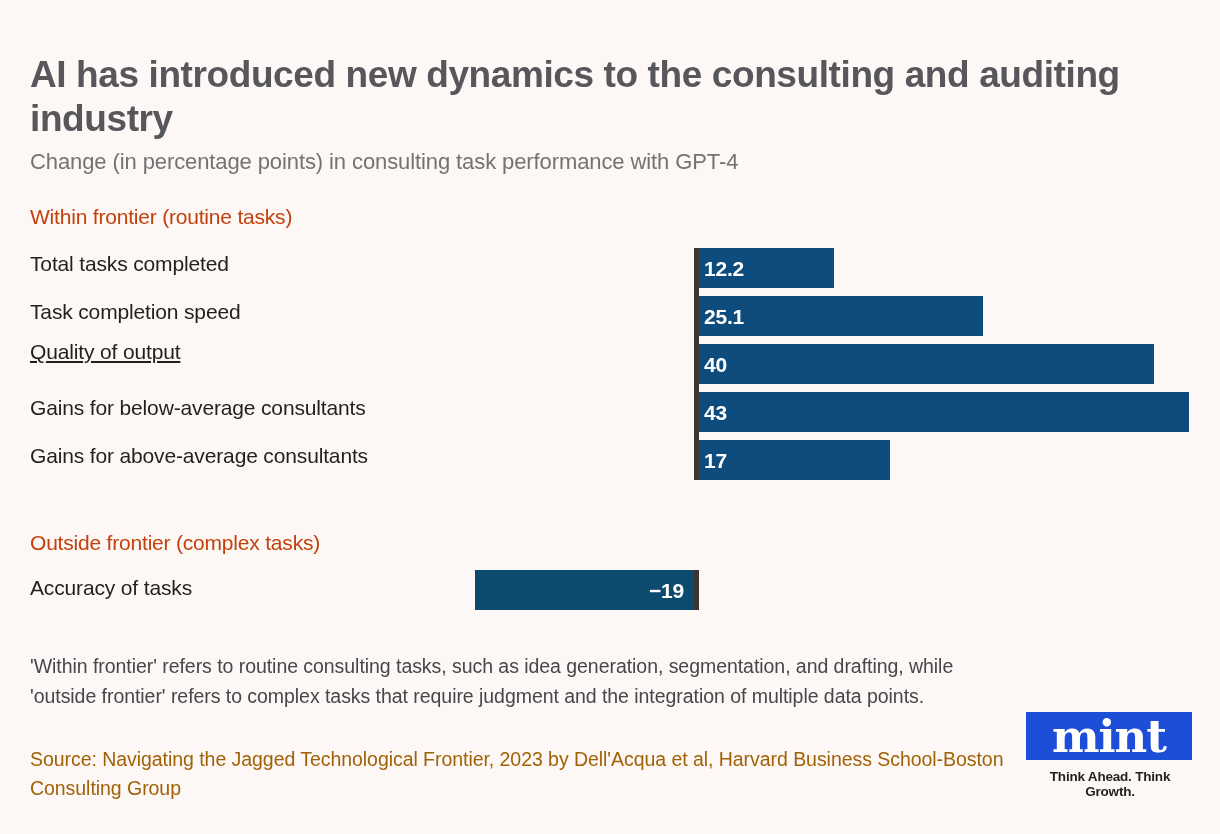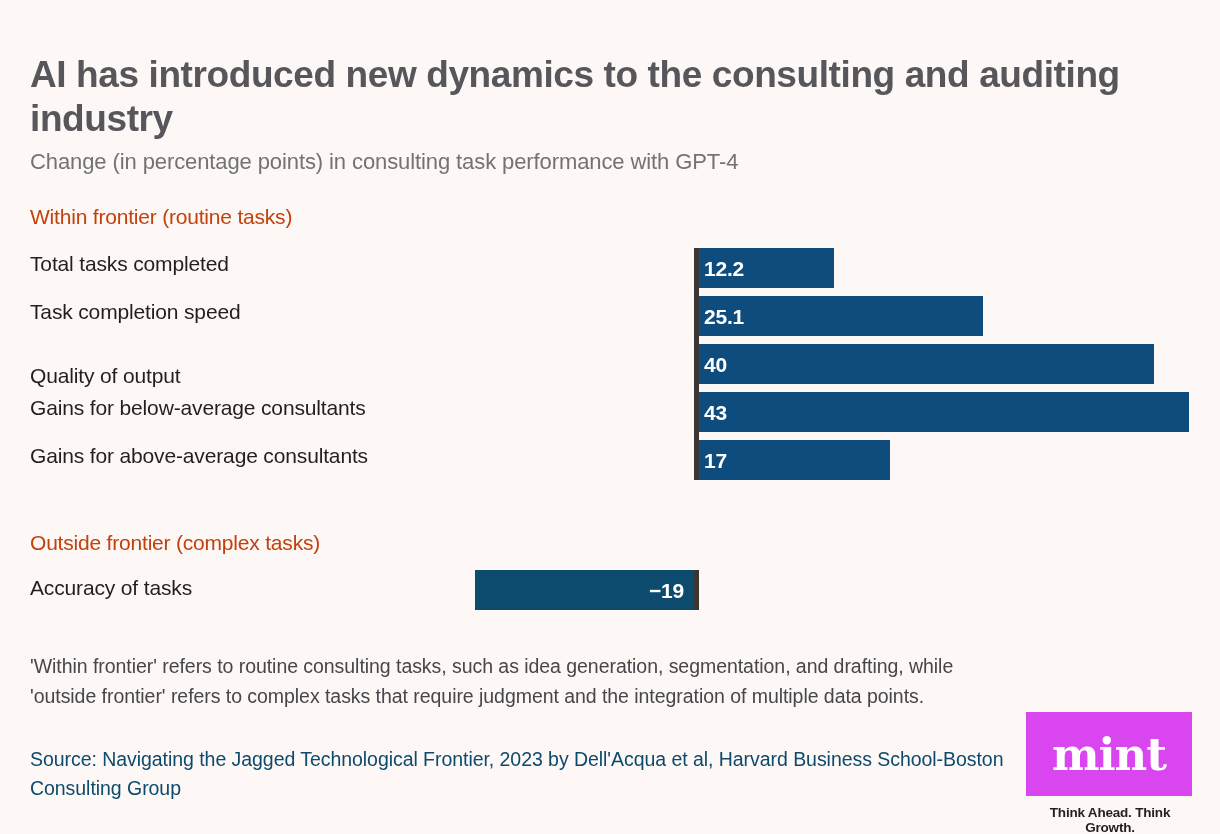--- a/index.html
+++ b/index.html
@@ -69,28 +69,28 @@
   }
 
   
   .note {
     position:absolute; left:30px; top:652px; width:985px;
     font-size:19.5px; line-height:1.52; color:#46464b;
     letter-spacing:-0.05px;
   }
   .source {
     position:absolute; left:30px; top:745px; width:985px;
-    font-size:19.5px; line-height:1.5; color:#0c4a6e;
+    font-size:19.5px; line-height:1.5; color:#a16207;
     letter-spacing:-0.05px;
   }
 
   
   .logo-wrap { position:absolute; left:1026px; top:712px; width:168px; }
   .logo-box {
-    width:166px; height:84px; background:#d946ef;
+    width:166px; height:48px; background:#1d4ed8;
     display:flex; align-items:center; justify-content:center;
   }
   .logo-text {
     font-family:"DejaVu Serif", serif;
     font-weight:bold; font-size:45px; color:#ffffff;
     letter-spacing:-1px; line-height:1;
   }
   .logo-tag {
     margin-top:9px; text-align:center;
     font-size:13.5px; font-weight:bold; 
@@ -111,21 +111,21 @@
 
   <div id="chart-layer">
       <div class="row-label" style="top: 252px;">Total tasks completed</div>
       <div class="bar pos" style="top: 248px; width: 140.422px; left: 694px;">
         <span class="bar-value">12.2</span>
       </div>
       <div class="row-label" style="top: 300px;">Task completion speed</div>
       <div class="bar pos" style="top: 296px; width: 288.901px; left: 694px;">
         <span class="bar-value">25.1</span>
       </div>
-      <div class="row-label" style="top: 364px;">Quality of output</div>
+      <div class="row-label" style="top: 340px; text-decoration: underline;">Quality of output</div>
       <div class="bar pos" style="top: 344px; width: 460.4px; left: 694px;">
         <span class="bar-value">40</span>
       </div>
       <div class="row-label" style="top: 396px;">Gains for below-average consultants</div>
       <div class="bar pos" style="top: 392px; width: 494.93px; left: 694px;">
         <span class="bar-value">43</span>
       </div>
       <div class="row-label" style="top: 444px;">Gains for above-average consultants</div>
       <div class="bar pos" style="top: 440px; width: 195.67px; left: 694px;">
         <span class="bar-value">17</span>

